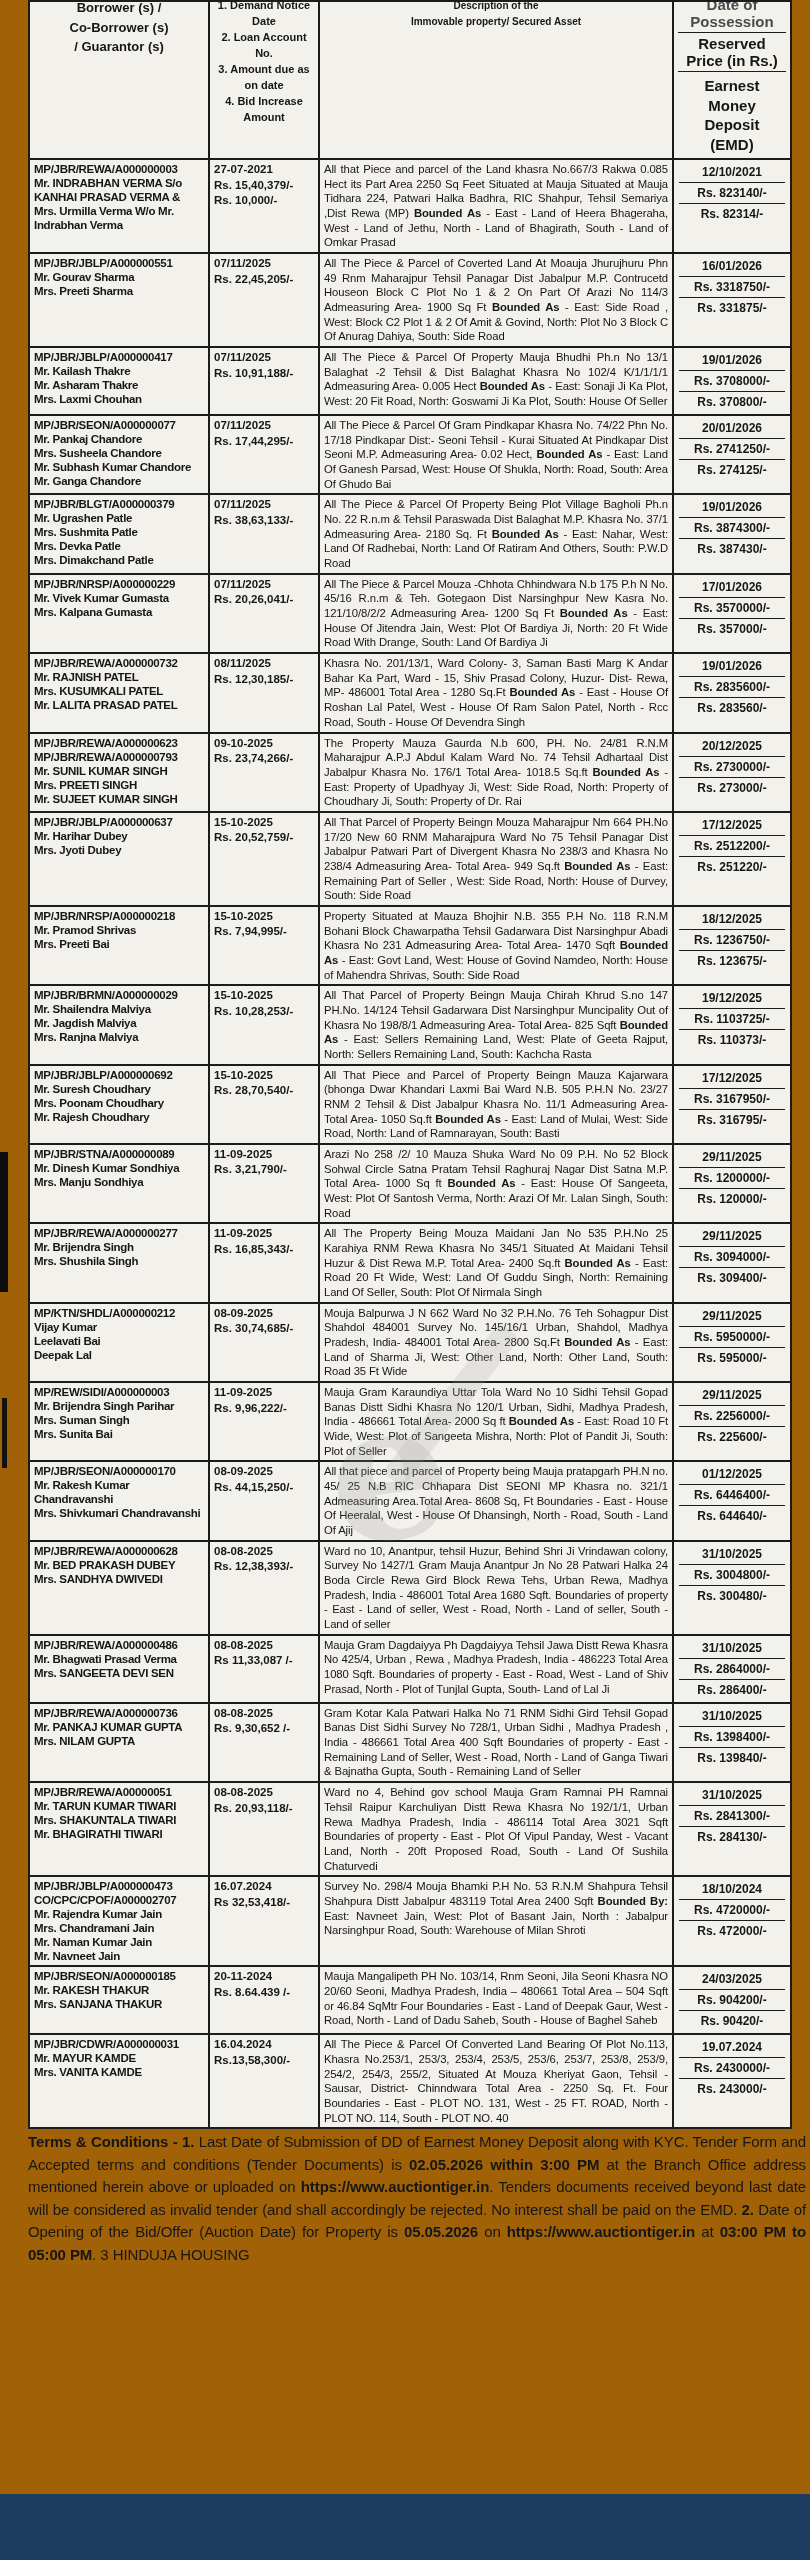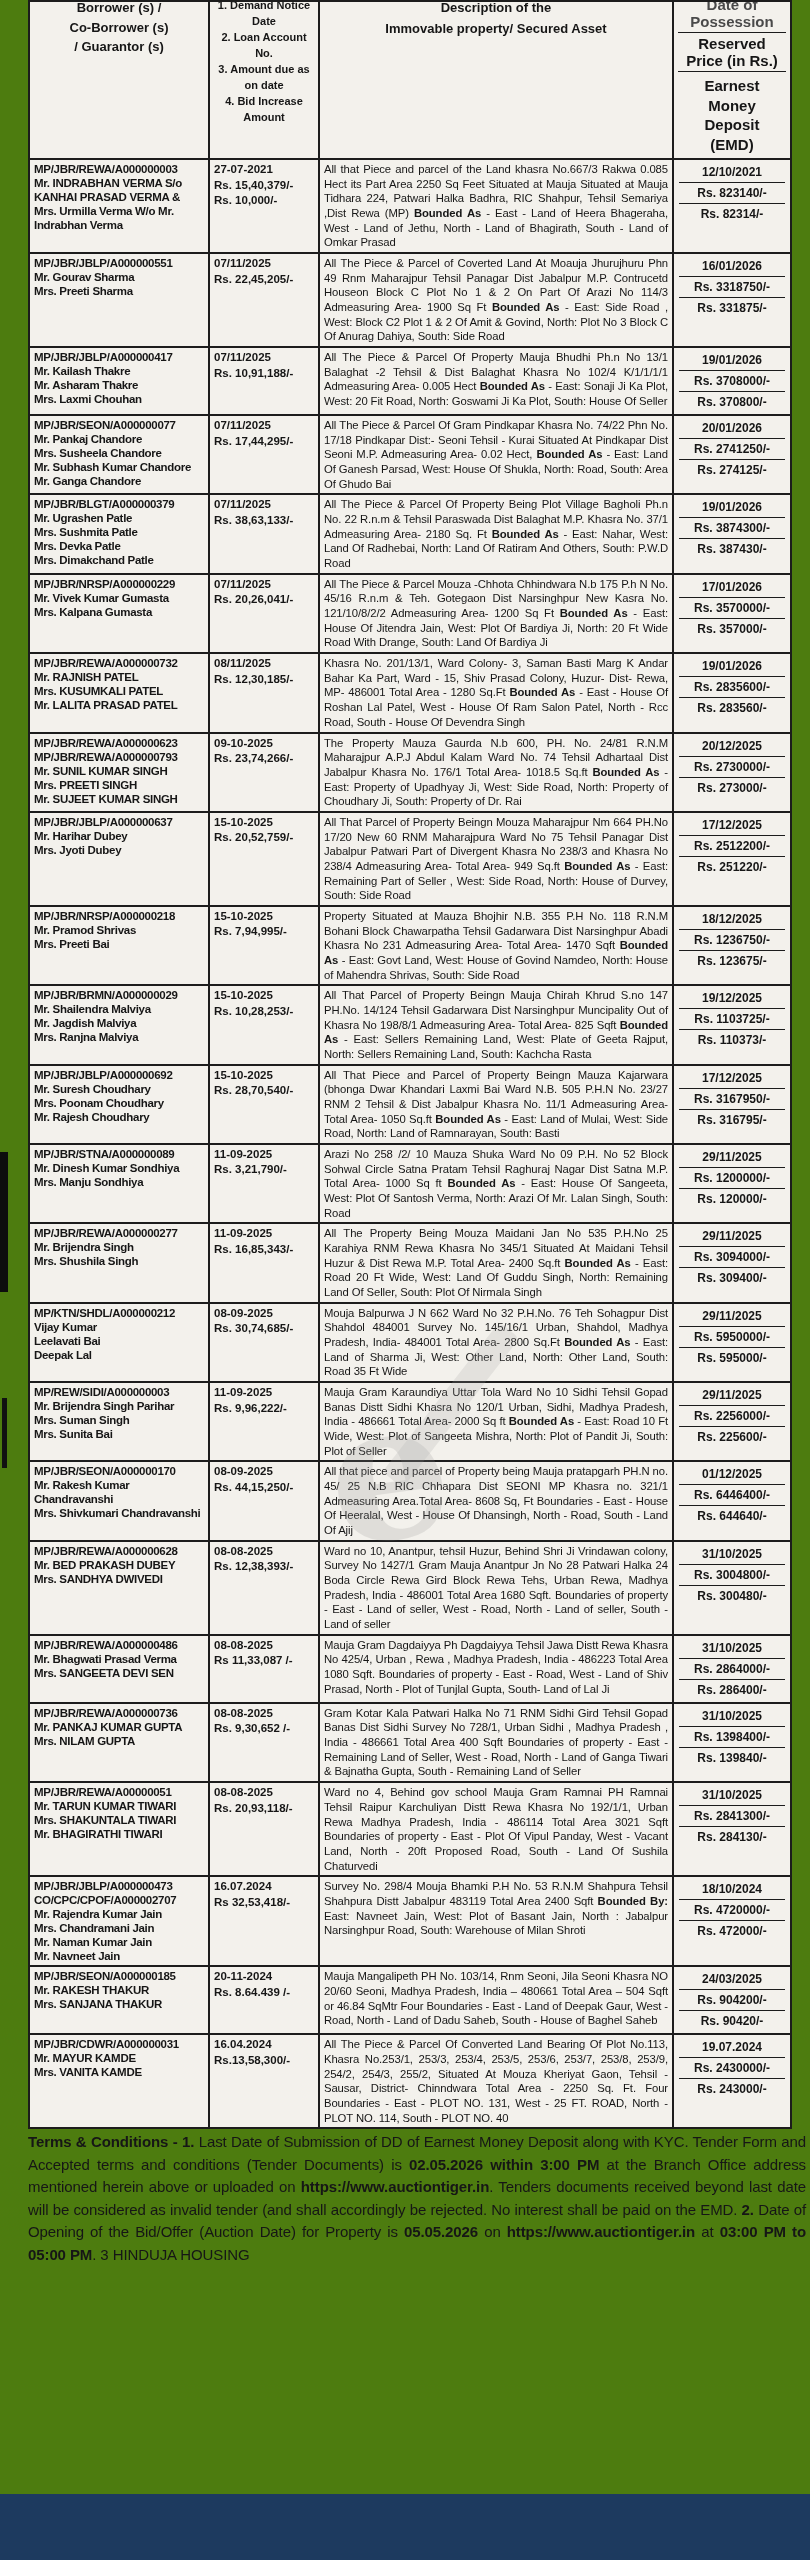--- a/index.html
+++ b/index.html
@@ -2,34 +2,34 @@
 <html><head>
 <meta charset="utf-8">
 <style>
   html,body{margin:0;padding:0;}
   body{
     width:810px;height:2560px;overflow:hidden;position:relative;
     background:#f2f0ea;
     font-family:"Liberation Sans","DejaVu Sans",sans-serif;
     color:#161616;
   }
-  .scan{position:absolute;inset:0;background:#4d7c0f;}
+  .scan{position:absolute;inset:0;background:#a16207;}
   
   table.notice{
     border-collapse:collapse;table-layout:fixed;
     margin-left:28px;width:762px;background:#f3f1ec;
   }
   table.notice td,table.notice th{
     border:2px solid #1c1c1c;vertical-align:top;padding:2px 4px;
   }
   thead th{height:76px;overflow:hidden;font-weight:bold;text-align:center;padding:0 2px;}
   thead .hwrap{margin-top:-6px;}
   th.h1{font-size:13px;line-height:1.5;white-space:pre-line;}
   th.h2{font-size:11px;line-height:1.45;white-space:pre-line;}
-  th.h3{font-size:13px;line-height:1.6;white-space:pre-line;padding-top:8px;}
+  th.h3{font-size:10px;line-height:1.6;white-space:pre-line;padding-top:8px;}
   th.h4{font-size:15px;padding:0;}
   th.h4 .sub{border-bottom:1.5px solid #1c1c1c;padding:2px 1px;}
   th.h4 .sub:first-child{margin-top:-10px;color:#4a4a4a;}
   th.h4 .sub:last-child{border-bottom:none;white-space:pre-line;line-height:1.3;padding-top:4px;text-align:center;}
   tbody td{font-size:11.5px;}
   td.c1{font-weight:bold;letter-spacing:-0.3px;font-size:11.5px;line-height:1.22;}
   td.c1 .ids,td.c1 .names{white-space:pre-line;}
   td.c2{font-weight:bold;white-space:pre-line;line-height:1.35;font-size:11.5px;margin-left:12px;}
   td.c3{font-size:11.3px;line-height:1.3;text-align:justify;letter-spacing:-0.1px;}
   td.c4{padding:0;font-weight:bold;text-align:center;font-size:12px;}

